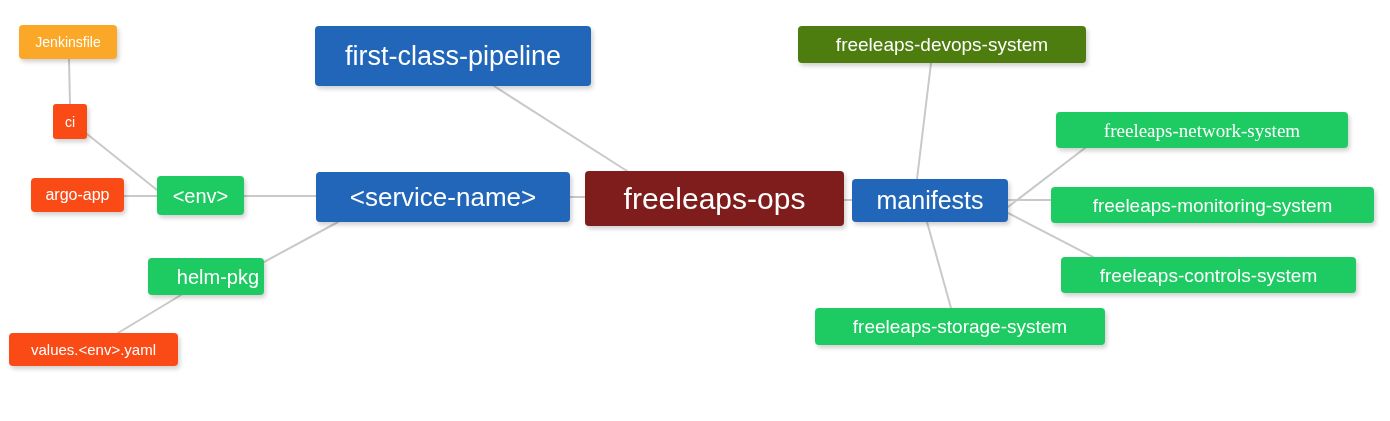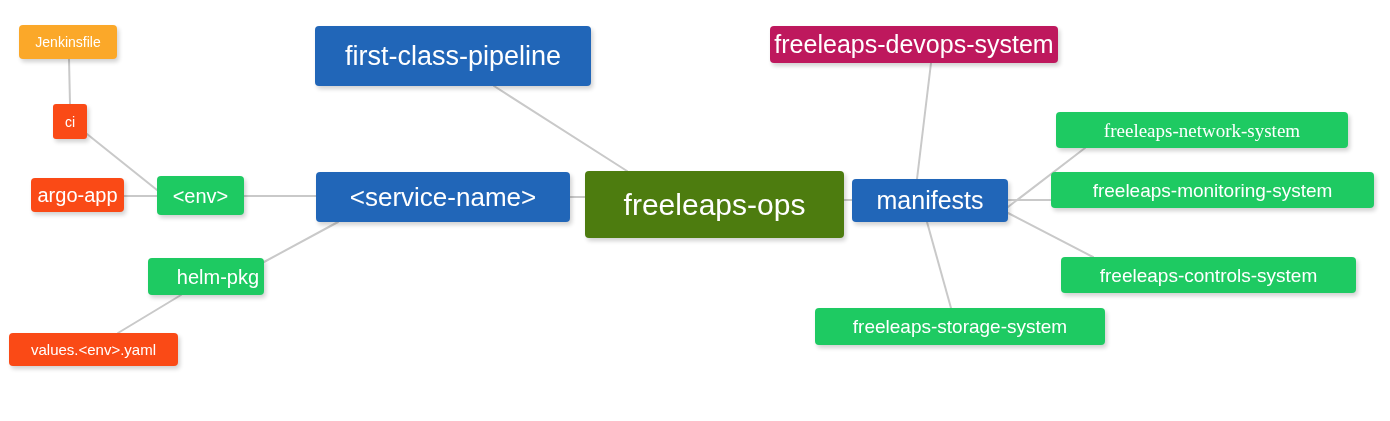--- a/index.html
+++ b/index.html
@@ -62,51 +62,51 @@
       <line x1="1008" y1="213" x2="1093" y2="257" stroke="#c9c9c9" stroke-width="2" stroke-linecap="round"></line>
       <line x1="927" y1="222" x2="951" y2="308" stroke="#c9c9c9" stroke-width="2" stroke-linecap="round"></line>
     </svg>
   <div id="node-layer">
       <div class="node" style="left: 19px; top: 25px; width: 98px; height: 34px; background: rgb(251, 168, 41); font-size: 14px; text-align: center;">
         <span>Jenkinsfile</span>
       </div>
       <div class="node sq" style="left: 53px; top: 104px; width: 34px; height: 35px; background: rgb(250, 74, 22); font-size: 14px;">
         <span>ci</span>
       </div>
-      <div class="node" style="left: 31px; top: 178px; width: 93px; height: 34px; background: rgb(250, 74, 22); font-size: 20px;">
+      <div class="node" style="left: 31px; top: 178px; width: 93px; height: 34px; background: rgb(250, 74, 22); font-size: 16px;">
         <span>argo-app</span>
       </div>
       <div class="node" style="left: 157px; top: 176px; width: 87px; height: 39px; background: rgb(30, 202, 98); font-size: 20px;">
         <span>&lt;env&gt;</span>
       </div>
       <div class="node" style="left: 148px; top: 258px; width: 116px; height: 37px; background: rgb(30, 202, 98); font-size: 20px; padding-left: 24px;">
         <span>helm-pkg</span>
       </div>
       <div class="node" style="left: 9px; top: 333px; width: 169px; height: 33px; background: rgb(250, 74, 22); font-size: 15px;">
         <span>values.&lt;env&gt;.yaml</span>
       </div>
       <div class="node" style="left: 315px; top: 26px; width: 276px; height: 60px; background: rgb(33, 102, 184); font-size: 27px;">
         <span>first-class-pipeline</span>
       </div>
       <div class="node" style="left: 316px; top: 172px; width: 254px; height: 50px; background: rgb(33, 102, 184); font-size: 26px;">
         <span>&lt;service-name&gt;</span>
       </div>
-      <div class="node" style="left: 585px; top: 171px; width: 259px; height: 67px; background: #4d7c0f; font-size: 30px;">
+      <div class="node" style="left: 585px; top: 171px; width: 259px; height: 55px; background: #7f1d1d; font-size: 30px;">
         <span>freeleaps-ops</span>
       </div>
       <div class="node" style="left: 852px; top: 179px; width: 156px; height: 43px; background: rgb(33, 102, 184); font-size: 25px;">
         <span>manifests</span>
       </div>
-      <div class="node" style="left: 770px; top: 26px; width: 288px; height: 37px; background: #be185d; font-size: 25px;">
+      <div class="node" style="left: 798px; top: 26px; width: 288px; height: 37px; background: #4d7c0f; font-size: 19px;">
         <span>freeleaps-devops-system</span>
       </div>
       <div class="node" style="left: 1056px; top: 112px; width: 292px; height: 36px; background: rgb(30, 202, 98); font-size: 19px; font-family: Liberation Serif, serif;">
         <span>freeleaps-network-system</span>
       </div>
-      <div class="node" style="left: 1051px; top: 172px; width: 323px; height: 36px; background: rgb(30, 202, 98); font-size: 19px;">
+      <div class="node" style="left: 1051px; top: 187px; width: 323px; height: 36px; background: rgb(30, 202, 98); font-size: 19px;">
         <span>freeleaps-monitoring-system</span>
       </div>
       <div class="node" style="left: 1061px; top: 257px; width: 295px; height: 36px; background: rgb(30, 202, 98); font-size: 19px;">
         <span>freeleaps-controls-system</span>
       </div>
       <div class="node" style="left: 815px; top: 308px; width: 290px; height: 37px; background: rgb(30, 202, 98); font-size: 19px;">
         <span>freeleaps-storage-system</span>
       </div>
     </div>
 </div>

